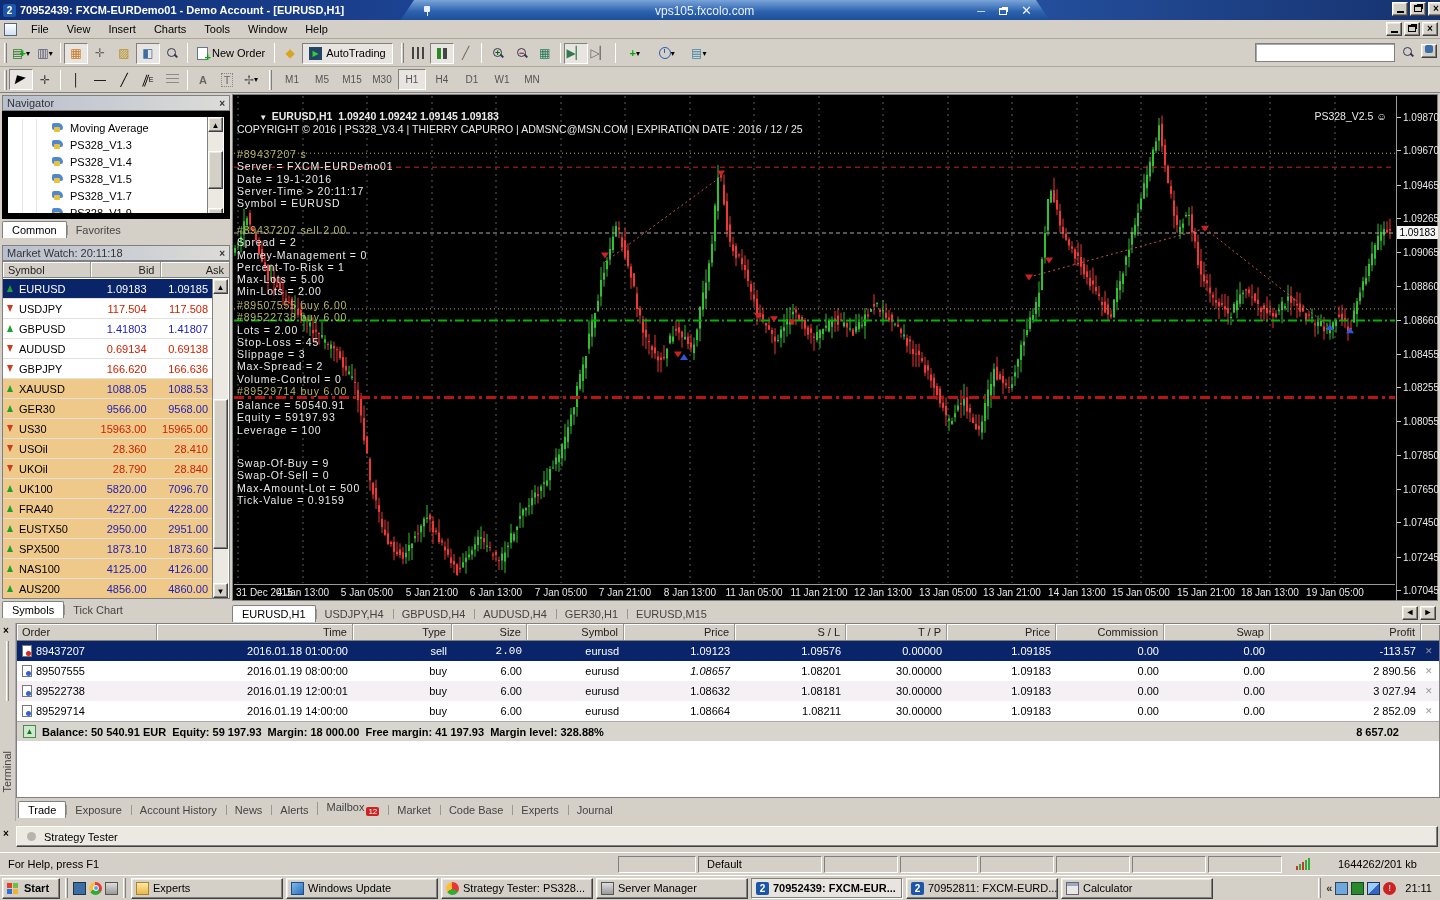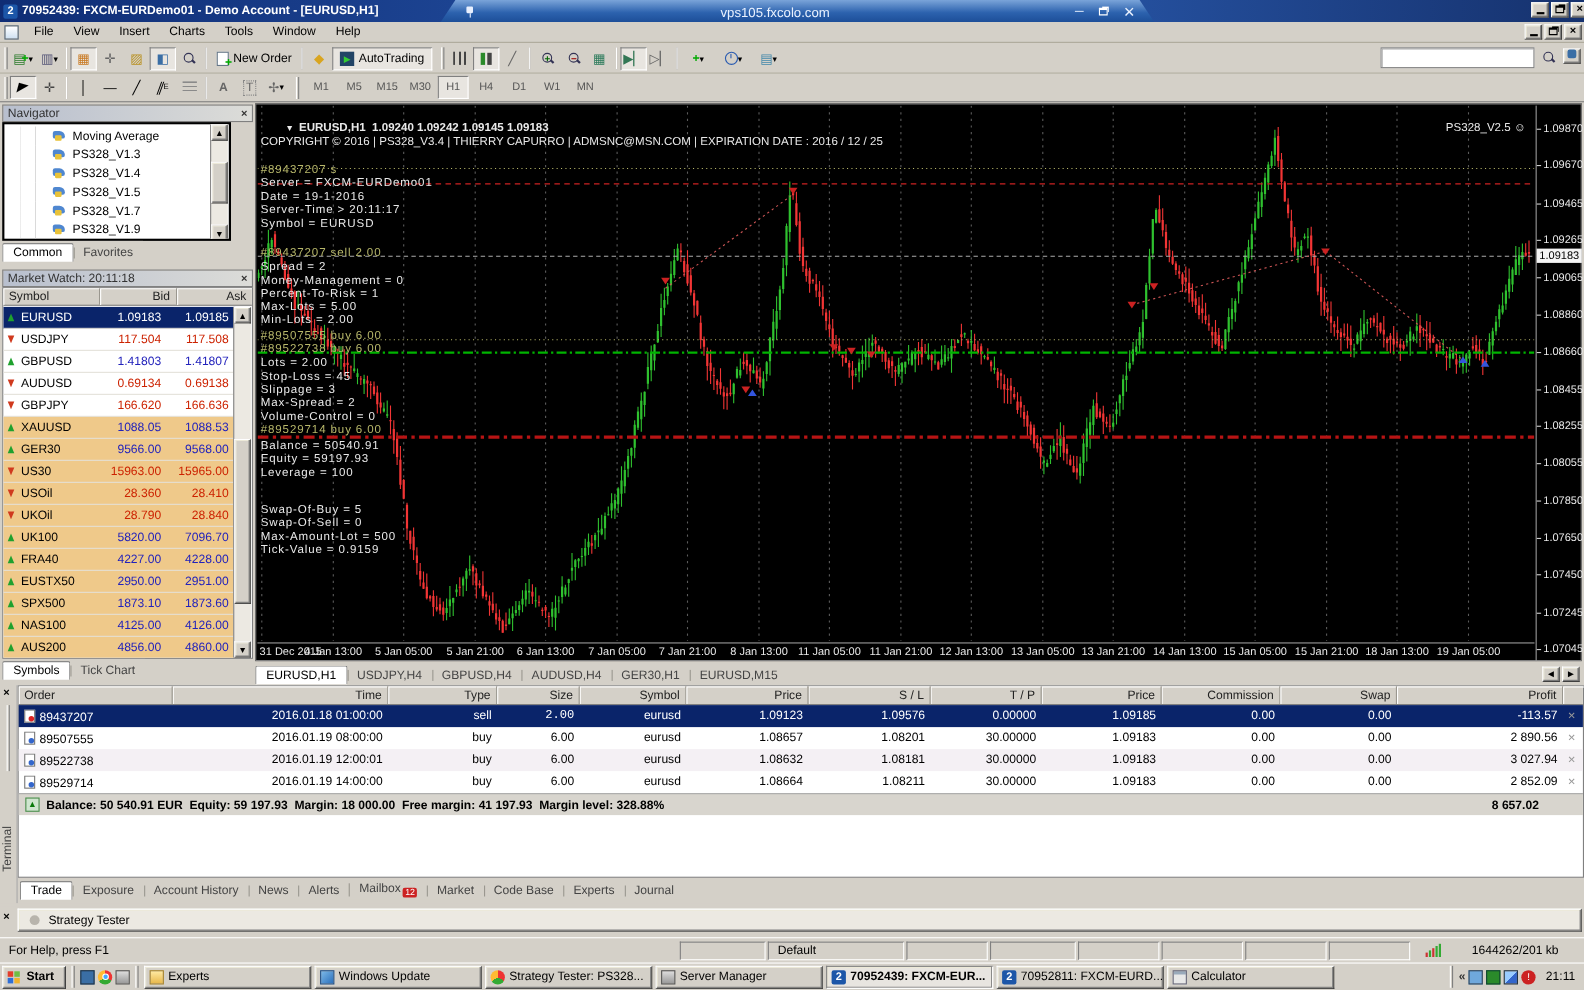--- a/index.html
+++ b/index.html
@@ -273,21 +273,21 @@
       <span class="tbtn" style="width: 28px; font-size: 10px; color: rgb(85, 85, 85);">W1</span>
       <span class="tbtn" style="width: 28px; font-size: 10px; color: rgb(85, 85, 85);">MN</span>
     </span>
 </div>
 
 <div class="abs" style="left:2px;top:95px;width:228px;height:147px;">
   <div class="caption">
     <span>Navigator</span>
     <span class="x">×</span>
   </div>
-  <div class="abs" style="left:0;top:16px;width:208px;height:108px;background:#fff;border:2px solid #000000;overflow:hidden;">
+  <div class="abs" style="left:0;top:16px;width:228px;height:108px;background:#fff;border:6px solid #000000;overflow:hidden;">
     <div id="nav-tree" style="position:absolute;left:0;top:2px;width:208px;">
         <div style="display: flex; align-items: center; gap: 5px; height: 17px; padding-left: 44px; background: linear-gradient(90deg, transparent 14px, rgb(204, 204, 204) 14px, transparent 15px), linear-gradient(90deg, transparent 28px, rgb(204, 204, 204) 28px, transparent 29px);">
           <span class="ea-ic"></span>
           <span>Moving Average</span>
         </div>
         <div style="display: flex; align-items: center; gap: 5px; height: 17px; padding-left: 44px; background: linear-gradient(90deg, transparent 14px, rgb(204, 204, 204) 14px, transparent 15px), linear-gradient(90deg, transparent 28px, rgb(204, 204, 204) 28px, transparent 29px);">
           <span class="ea-ic"></span>
           <span>PS328_V1.3</span>
         </div>
         <div style="display: flex; align-items: center; gap: 5px; height: 17px; padding-left: 44px; background: linear-gradient(90deg, transparent 14px, rgb(204, 204, 204) 14px, transparent 15px), linear-gradient(90deg, transparent 28px, rgb(204, 204, 204) 28px, transparent 29px);">
@@ -507,21 +507,21 @@
     </div>
     <div class="ov" style="left:3px;top:27px;letter-spacing:0;">COPYRIGHT © 2016 | PS328_V3.4 | THIERRY CAPURRO | ADMSNC@MSN.COM | EXPIRATION DATE : 2016 / 12 / 25</div>
     <div class="ov" style="right:8px;top:2px;letter-spacing:0;">
       <span>PS328_V2.5</span> <span>☺</span>
     </div>
     <div id="chart-overlays">
         <div class="ov" style="left: 3px; top: 52px;"><div class="k">#89437207 s</div><div>Server = FXCM-EURDemo01</div><div>Date = 19-1-2016</div><div>Server-Time &gt; 20:11:17</div><div>Symbol = EURUSD</div></div>
         <div class="ov" style="left: 3px; top: 128px;"><div class="k">#89437207 sell 2.00</div><div>Spread = 2</div><div>Money-Management = 0</div><div>Percent-To-Risk = 1</div><div>Max-Lots = 5.00</div><div>Min-Lots = 2.00</div></div>
         <div class="ov" style="left: 3px; top: 203px;"><div class="k">#89507555 buy 6.00</div><div class="k">#89522738 buy 6.00</div><div>Lots = 2.00</div><div>Stop-Loss = 45</div><div>Slippage = 3</div><div>Max-Spread = 2</div><div>Volume-Control = 0</div><div class="k">#89529714 buy 6.00</div></div>
         <div class="ov" style="left: 3px; top: 303px;"><div>Balance = 50540.91</div><div>Equity = 59197.93</div><div>Leverage = 100</div></div>
-        <div class="ov" style="left: 3px; top: 361px;"><div>Swap-Of-Buy = 5</div><div>Swap-Of-Sell = 0</div><div>Max-Amount-Lot = 500</div><div>Tick-Value = 0.9159</div></div>
+        <div class="ov" style="left: 3px; top: 361px;"><div>Swap-Of-Buy = 9</div><div>Swap-Of-Sell = 0</div><div>Max-Amount-Lot = 500</div><div>Tick-Value = 0.9159</div></div>
       </div>
   </div>
   <div class="abs" id="price-axis">
       <span class="pl" style="top: 16px;">1.09870</span>
       <span class="pl" style="top: 49px;">1.09670</span>
       <span class="pl" style="top: 84px;">1.09465</span>
       <span class="pl" style="top: 117px;">1.09265</span>
       <span class="pl" style="top: 151px;">1.09065</span>
       <span class="pl" style="top: 185px;">1.08860</span>
       <span class="pl" style="top: 219px;">1.08660</span>
@@ -607,21 +607,21 @@
           <span class="t-c num" style="flex: 0 0 106px;">0.00</span>
           <span class="t-c num" style="flex: 0 0 151px;">-113.57</span>
           <span class="rowx" style="flex: 0 0 20px;">✕</span>
         </div>
         <div class="t-row">
           <span class="t-c" style="flex: 0 0 140px;"><span class="doc blue" style="vertical-align: -2px;"></span>89507555</span>
           <span class="t-c num" style="flex: 0 0 196px;">2016.01.19 08:00:00</span>
           <span class="t-c num" style="flex: 0 0 99px;">buy</span>
           <span class="t-c num" style="flex: 0 0 75px;">6.00</span>
           <span class="t-c num" style="flex: 0 0 97px;">eurusd</span>
-          <span class="t-c num" style="flex: 0 0 111px;">1.08657</span>
+          <span class="t-c num" style="flex: 0 0 111px; font-style: italic;">1.08657</span>
           <span class="t-c num" style="flex: 0 0 111px;">1.08201</span>
           <span class="t-c num" style="flex: 0 0 101px;">30.00000</span>
           <span class="t-c num" style="flex: 0 0 109px;">1.09183</span>
           <span class="t-c num" style="flex: 0 0 108px;">0.00</span>
           <span class="t-c num" style="flex: 0 0 106px;">0.00</span>
           <span class="t-c num" style="flex: 0 0 151px;">2 890.56</span>
           <span class="rowx" style="flex: 0 0 20px;">✕</span>
         </div>
         <div class="t-row">
           <span class="t-c" style="flex: 0 0 140px;"><span class="doc blue" style="vertical-align: -2px;"></span>89522738</span>

